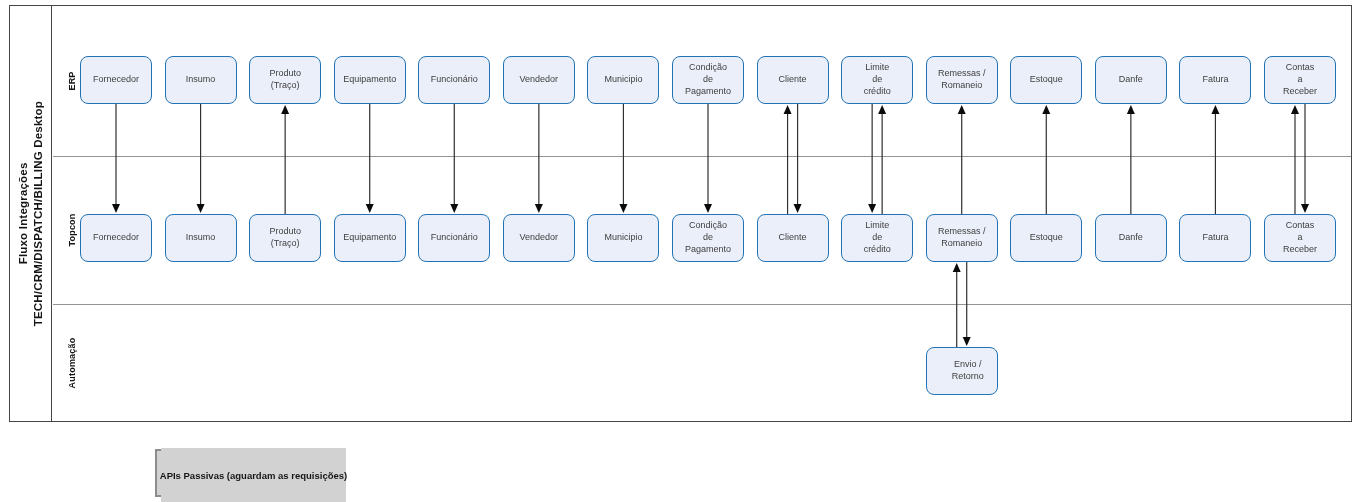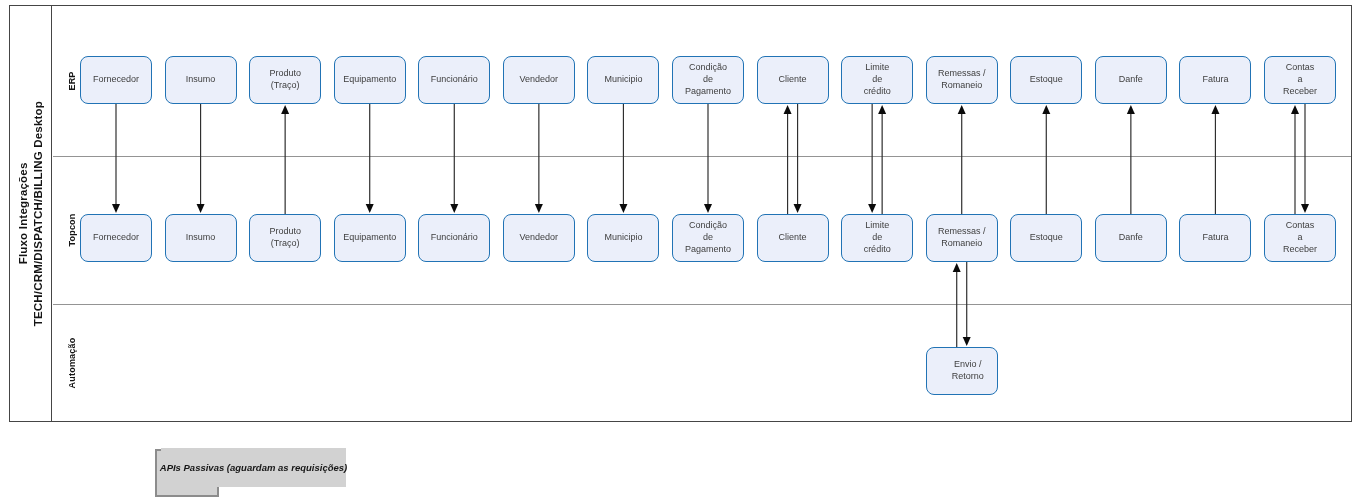--- a/index.html
+++ b/index.html
@@ -29,24 +29,24 @@
         text-align:center;font-size:9px;color:var(--text,#404040);
         line-height:1.3;white-space:pre-line;}
 
   #connector-layer{position:absolute;left:0;top:0;pointer-events:none;}
   #connector-layer line{stroke:var(--line,#2f2f2f);stroke-width:1.2;}
   #connector-layer polygon{fill:var(--arrowhead,#0a0a0a);}
 
   .legend-swatch{position:absolute;left:155px;top:449px;width:64px;height:48px;
                  box-sizing:border-box;background:var(--legend-fill,#d2d2d2);
                  border:2px solid var(--legend-border,#8c8c8c);}
-  .legend-label{position:absolute;left:161px;top:448px;width:185px;height:39px;
+  .legend-label{position:absolute;left:161px;top:448px;width:185px;height:55px;
                 background:var(--legend-fill,#d2d2d2);
                 display:flex;align-items:center;justify-content:center;
-                font-weight:bold;font-size:9.5px;color:#161616;white-space:nowrap;font-style:italic;}
+                font-weight:bold;font-size:9.5px;color:#161616;white-space:nowrap;}
 </style>
 </head>
 <body>
 
 <div class="canvas">
 
   <div class="frame">
     <div class="title-strip">
       <div class="title-text">
         <div>Fluxo Integrações</div>

